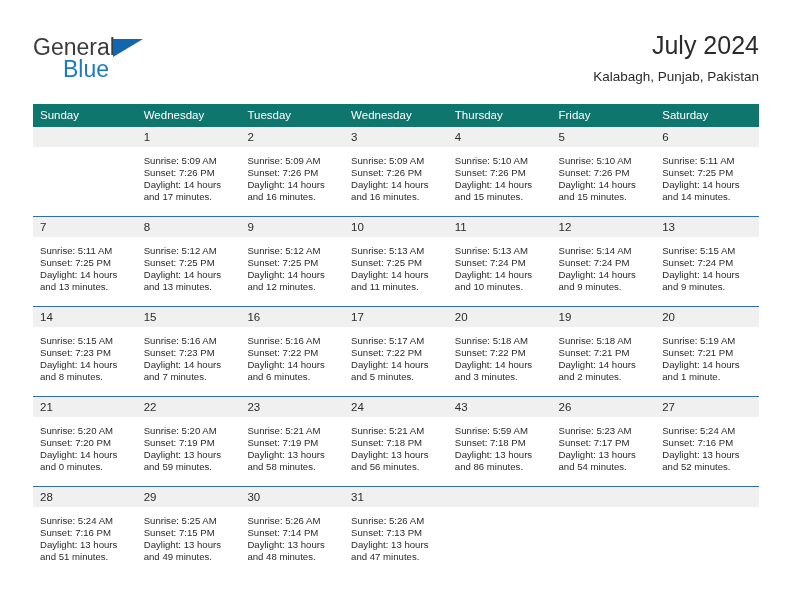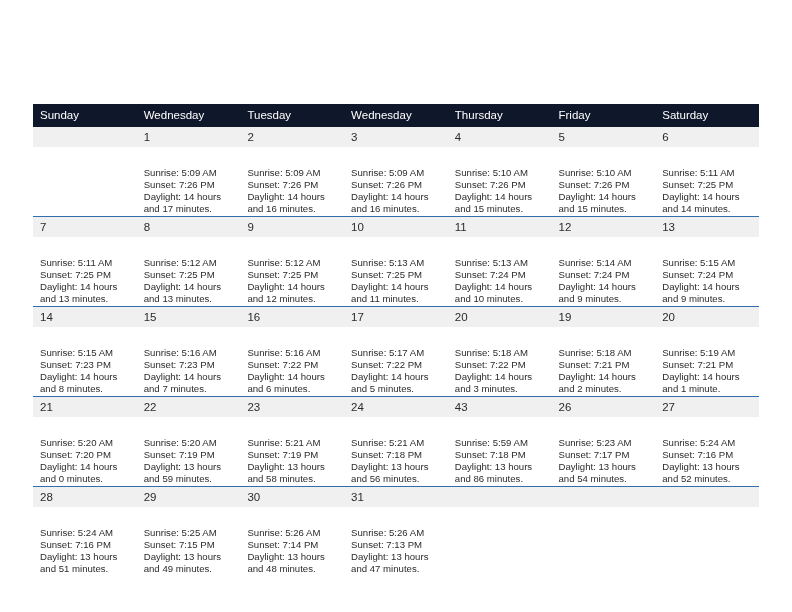--- a/index.html
+++ b/index.html
@@ -83,21 +83,21 @@
   
   .cal {
     position: absolute;
     left: 33px;
     top: 104px;
     width: 726px;
     border-collapse: collapse;
     table-layout: fixed;
   }
   .cal th {
-    background: #0f172a;
+    background: #0f766e;
     color: #ffffff;
     font-size: 11.5px;
     font-weight: normal;
     text-align: left;
     padding: 5px 0 5px 7px;
     height: 11px;
     line-height: 13px;
   }
   .cal td {
     vertical-align: top;
@@ -118,34 +118,49 @@
     font-size: 11.5px;
     color: #2b2b2b;
     line-height: 14px;
     padding: 3px 0 3px 7px;
     height: 14px;
   }
   .daynum.empty {
     color: transparent;
   }
   .dayinfo {
-    padding: 20px 6px 0 7px;
+    padding: 8px 6px 0 7px;
     font-size: 9.6px;
     line-height: 12.1px;
     color: #2b2b2b;
   }
   .dayinfo div {
     white-space: nowrap;
   }
 </style>
 </head>
 <body>
 
 <div class="page">
 
+  <div class="top-bar">
+
+    <div class="logo">
+      <div>
+        <span class="logo-general">General</span><span class="logo-tri"></span>
+      </div>
+      <span class="logo-blue">Blue</span>
+    </div>
+
+    <div class="title-block">
+      <div class="cal-title">July 2024</div>
+      <div class="cal-sub">Kalabagh, Punjab, Pakistan</div>
+    </div>
+
+  </div>
 
   <table class="cal">
     <thead>
       <tr>
         <th>Sunday</th>
         <th>Wednesday</th>
         <th>Tuesday</th>
         <th>Wednesday</th>
         <th>Thursday</th>
         <th>Friday</th>

